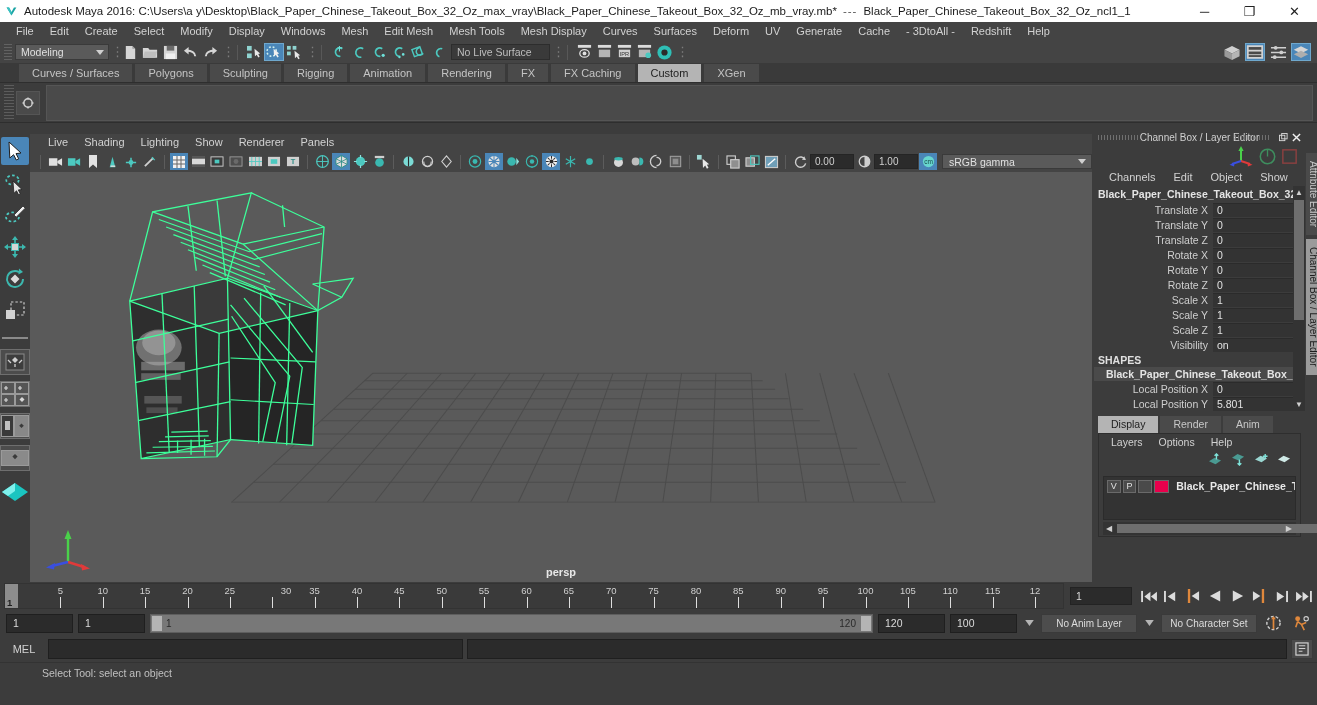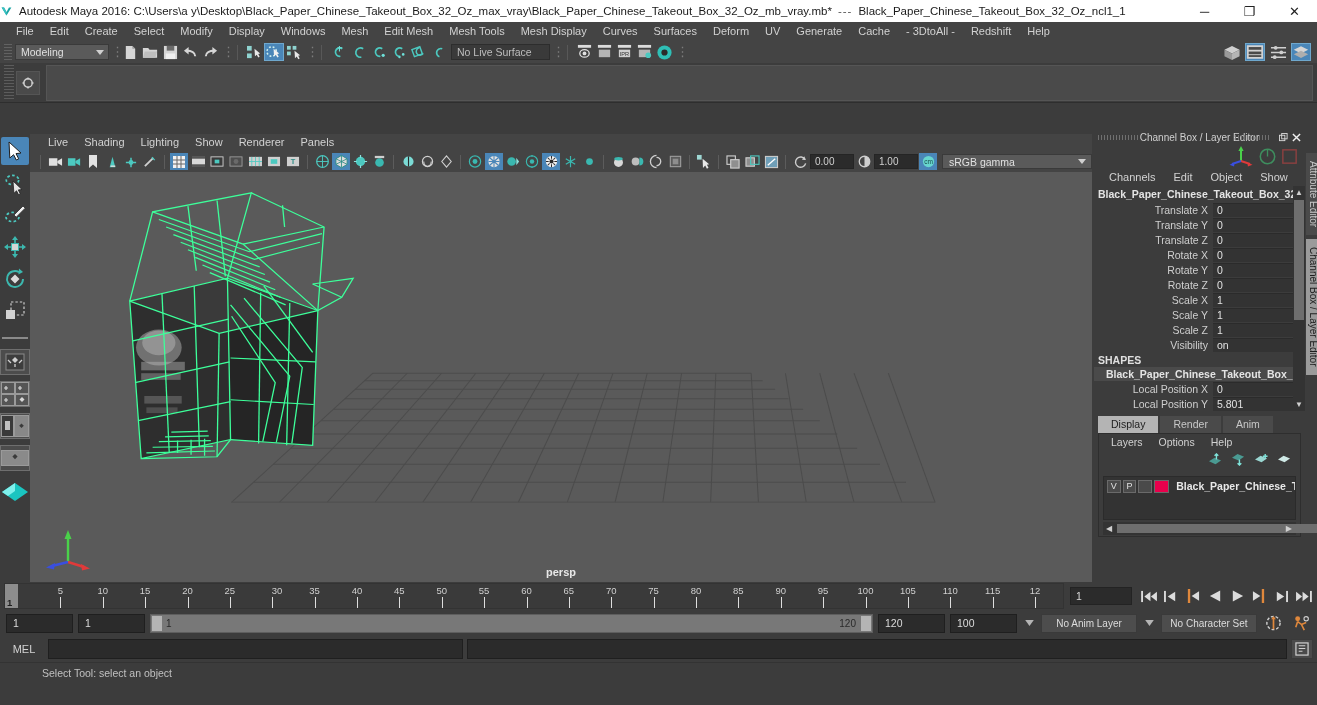--- a/index.html
+++ b/index.html
@@ -9,21 +9,21 @@
     font-family:"Liberation Sans", sans-serif;
     font-size:11px;
     color:#c8c8c8;
     -webkit-font-smoothing:antialiased;
   }
   .app { position:relative; width:1317px; height:705px; background:#3c3c3c; }
 
   
   .titlebar {
     height:22px; background:#ffffff; display:flex; align-items:center;
-    color:#1a1a1a; font-size:11.5px; position:relative;
+    color:#1a1a1a; font-size:11.5px; padding-left:5px; position:relative;
   }
   .maya-logo {
     width:13px;height:13px;margin-right:6px;flex:none;
   }
   .title-text { white-space:nowrap; overflow:hidden; }
   .title-sep { margin:0 6px; color:#555; letter-spacing:1px;}
   .win-btns { position:absolute; right:0; top:0; height:22px; display:flex; }
   .win-btn {
     width:45px;height:22px;display:flex;align-items:center;justify-content:center;
     color:#222; font-size:13px;
@@ -399,20 +399,32 @@
       </div>
       <div class="ticon sel">
         <svg width="19" height="17" viewBox="0 0 20 18">
             <path d="M10 2l8 4-8 4-8-4z" fill="#d5d5d5"></path>
             <path d="M10 7l8 4-8 4-8-4z" fill="#aeaeae"></path>
           </svg>
       </div>
     </div>
   </div>
 
+  <div class="shelftabs">
+    <div class="shelftab">Curves / Surfaces</div>
+    <div class="shelftab">Polygons</div>
+    <div class="shelftab">Sculpting</div>
+    <div class="shelftab">Rigging</div>
+    <div class="shelftab">Animation</div>
+    <div class="shelftab">Rendering</div>
+    <div class="shelftab">FX</div>
+    <div class="shelftab">FX Caching</div>
+    <div class="shelftab active">Custom</div>
+    <div class="shelftab">XGen</div>
+  </div>
 
   <div class="shelfbody">
     <div style="position:absolute;left:4px;top:2px;width:10px;height:34px;
       background-image:repeating-linear-gradient(to bottom,#6a6a6a 0 1px,transparent 1px 3px);opacity:.7;"></div>
     <div class="shelf-left-btn">
       <svg width="14" height="14" viewBox="0 0 14 14">
           <circle cx="7" cy="7" r="4.2" fill="none" stroke="#d0d0d0" stroke-width="1.4"></circle>
           <path d="M7 1.5v2M7 10.5v2M1.5 7h2M10.5 7h2" stroke="#d0d0d0" stroke-width="1.4"></path>
         </svg>
     </div>
@@ -1103,21 +1115,21 @@
           <div class="ticklbl" style="left: 55.375px;">5</div>
           <div class="tick" style="left: 97.75px;"></div>
           <div class="ticklbl" style="left: 97.75px;">10</div>
           <div class="tick" style="left: 140.125px;"></div>
           <div class="ticklbl" style="left: 140.125px;">15</div>
           <div class="tick" style="left: 182.5px;"></div>
           <div class="ticklbl" style="left: 182.5px;">20</div>
           <div class="tick" style="left: 224.875px;"></div>
           <div class="ticklbl" style="left: 224.875px;">25</div>
           <div class="tick" style="left: 267.25px;"></div>
-          <div class="ticklbl" style="left: 272px;">30</div>
+          <div class="ticklbl" style="left: 281px;">30</div>
           <div class="tick" style="left: 309.625px;"></div>
           <div class="ticklbl" style="left: 309.625px;">35</div>
           <div class="tick" style="left: 352px;"></div>
           <div class="ticklbl" style="left: 352px;">40</div>
           <div class="tick" style="left: 394.375px;"></div>
           <div class="ticklbl" style="left: 394.375px;">45</div>
           <div class="tick" style="left: 436.75px;"></div>
           <div class="ticklbl" style="left: 436.75px;">50</div>
           <div class="tick" style="left: 479.125px;"></div>
           <div class="ticklbl" style="left: 479.125px;">55</div>

